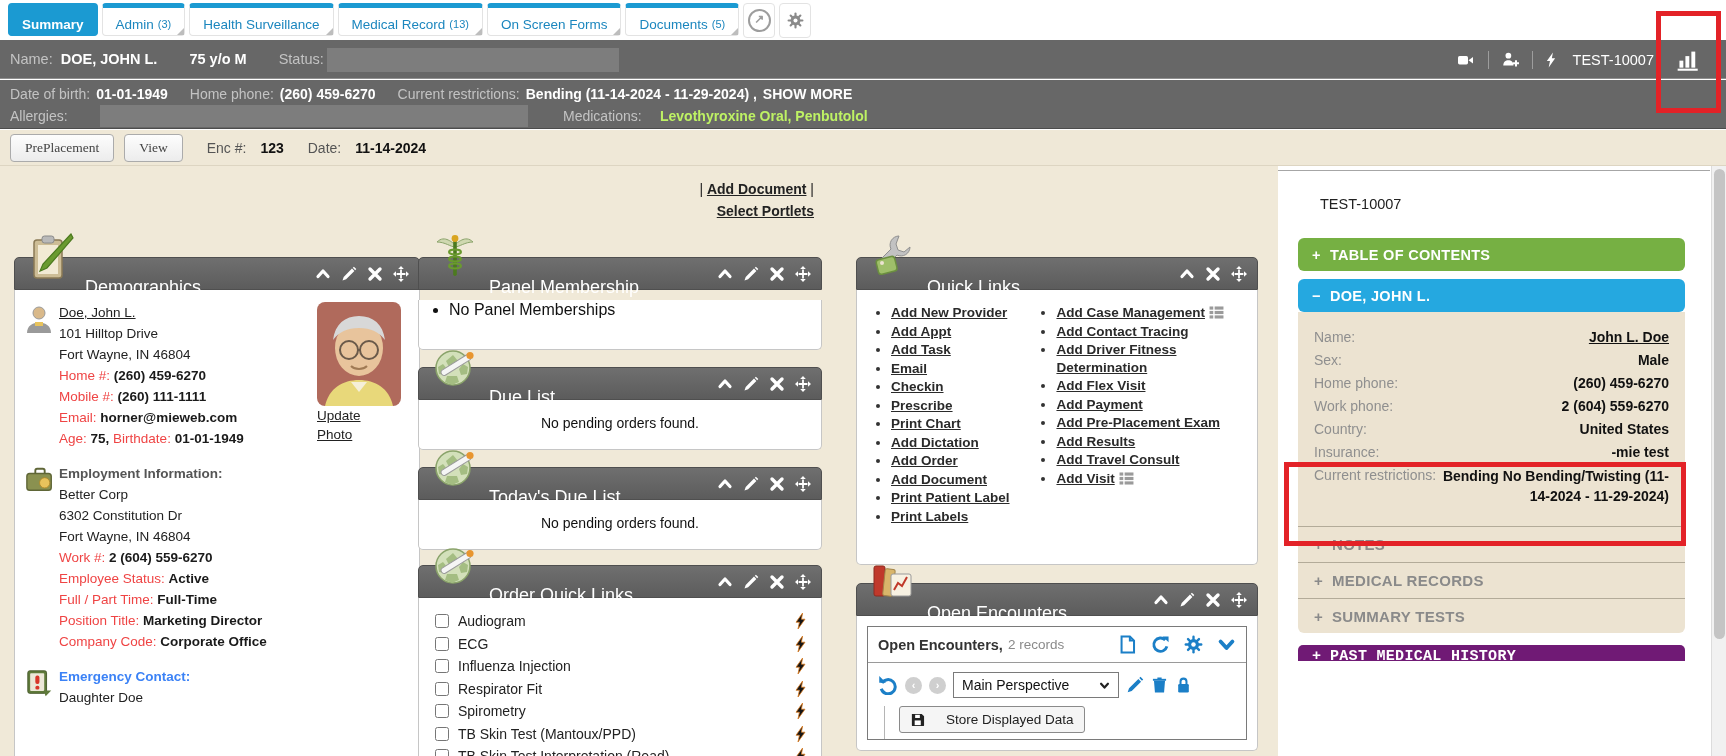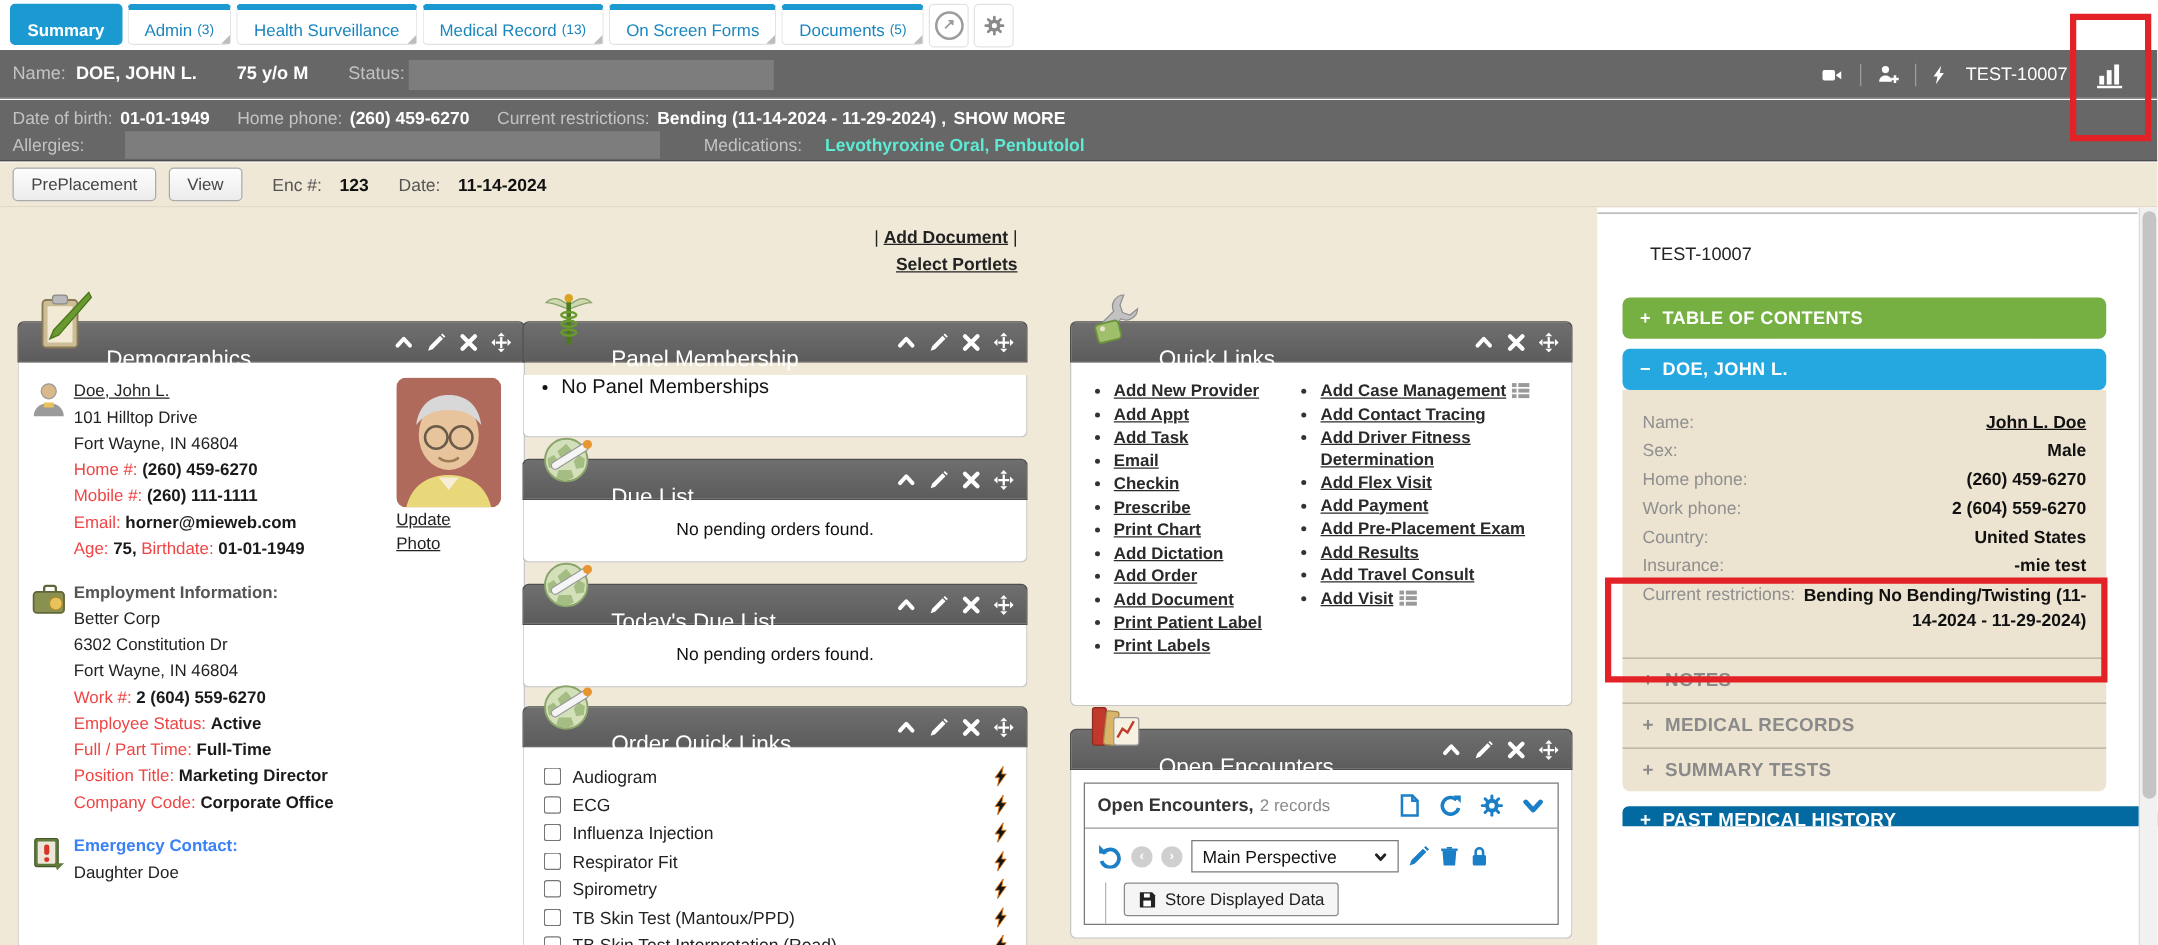--- a/index.html
+++ b/index.html
@@ -18,24 +18,24 @@
   
   .bar1{position:absolute;left:0;top:40px;width:100%;height:39px;background:#676767;border-bottom:1px solid #8f8f8f;color:#eee;font-size:14.5px;display:flex;align-items:center;padding:0 10px;box-sizing:border-box;}
   .bar2{position:absolute;left:0;top:80px;width:100%;height:49px;background:#676767;border-bottom:1px solid #4c4c4c;color:#eee;font-size:14px;box-sizing:border-box;padding:3px 10px 0 10px;}
   .glbl{color:#c3c3c3;font-weight:400;}
   .gval{color:#fff;font-weight:bold;}
   .redact{background:#7d7d7d;display:inline-block;}
   .b1-left{display:flex;align-items:center;gap:8px;white-space:nowrap;}
   .b1-right{position:absolute;right:26px;top:0;height:39px;display:flex;align-items:center;gap:12px;color:#fff;}
   .vsep{width:1px;height:18px;background:#9d9d9d;}
   .b2row{position:relative;height:22px;display:flex;align-items:center;gap:6px;white-space:nowrap;}
-  .medlink{color:#5eead4;font-weight:bold;text-decoration:none;}
+  .medlink{color:#bef264;font-weight:bold;text-decoration:none;}
   
   .toolbar{position:absolute;left:0;top:130px;width:100%;height:36px;background:#efe8d7;border-bottom:1px solid #ddd5c2;display:flex;align-items:center;padding:0 10px;box-sizing:border-box;gap:10px;}
-  .tbtn{border:1px solid #ababab;border-radius:4px;background:linear-gradient(#fdfdfd,#ececec);color:#444;font-size:13.5px;padding:5px 14px;cursor:pointer;font-family:Liberation Sans, sans-serif;}
+  .tbtn{border:1px solid #ababab;border-radius:4px;background:linear-gradient(#fdfdfd,#ececec);color:#444;font-size:13.5px;padding:5px 14px;cursor:pointer;font-family:Liberation Serif, serif;}
   .tlbl{color:#555;font-size:14px;margin-left:14px;}
   .tval{color:#111;font-size:14px;font-weight:bold;margin-left:4px;}
   
   .main{position:absolute;left:0;top:166px;width:1278px;height:590px;background:#f0e9d8;}
   .side{position:absolute;left:1278px;top:166px;width:448px;height:590px;background:#fff;}
   .side-topline{position:absolute;left:0;top:4px;width:432px;height:1px;background:#a6a6a6;}
   .col{position:absolute;top:0;}
   
   .portlet{position:relative;}
   .p-head{position:relative;height:33px;background:linear-gradient(#6f6f6f,#5c5c5c);border:1px solid #4f4f4f;border-radius:5px 5px 0 0;box-sizing:border-box;}
@@ -78,41 +78,41 @@
   .oe-widget{border:1px solid #7a7a7a;background:#fff;}
   .oe-h{display:flex;align-items:center;padding:8px 10px;border-bottom:1px solid #9a9a9a;}
   .oe-h .t1{font-weight:bold;font-size:14.5px;color:#333;}
   .oe-h .t2{color:#8a8a8a;font-size:13.5px;margin-left:5px;}
   .oe-ico{margin-left:auto;display:flex;gap:14px;color:#1b7fc7;}
   .oe-ico svg{width:19px;height:19px;cursor:pointer;}
   .oe-r2{display:flex;align-items:center;gap:7px;padding:9px 10px 8px 10px;}
   .gcirc{width:17px;height:17px;border-radius:50%;background:#cfcfcf;color:#fff;font-size:11px;font-weight:bold;text-align:center;line-height:16px;}
   .sel{display:flex;align-items:center;border:1px solid #7a7a7a;background:#fff;height:24px;padding:0 8px;width:148px;justify-content:space-between;font-size:14px;color:#111;cursor:pointer;}
   .oe-r3{padding:0 0 6px 14px;border-left:1px solid #b5b5b5;margin-left:16px;}
-  .store-btn{display:inline-flex;align-items:center;gap:7px;border:1px solid #8a8a8a;border-radius:3px;background:#f5f5f5;padding:5px 10px;font-size:13.5px;color:#222;cursor:pointer;font-family:inherit;}
+  .store-btn{display:inline-flex;align-items:center;gap:21px;border:1px solid #8a8a8a;border-radius:3px;background:#f5f5f5;padding:5px 10px;font-size:13.5px;color:#222;cursor:pointer;font-family:inherit;}
   .blue{color:#1b7fc7;}
   
   .pg-links{position:absolute;right:464px;top:12px;text-align:right;font-size:14px;line-height:22px;color:#222;}
   .pg-links a{color:#222;font-weight:bold;text-decoration:underline;cursor:pointer;}
   
   .sid-id{position:absolute;left:42px;top:30px;font-size:14.5px;color:#222;}
   .sbar{position:absolute;left:20px;width:387px;height:33px;border-radius:6px;color:#fff;font-weight:bold;font-size:14.5px;display:flex;align-items:center;padding:0 14px;box-sizing:border-box;letter-spacing:.3px;cursor:pointer;}
   .sbar .pm{width:18px;display:inline-block;}
   .s-green{top:72px;background:#76b043;}
   .s-blue{top:113px;background:#25a8e0;border-radius:6px;}
   .s-panel{position:absolute;left:20px;top:146px;width:387px;height:321px;background:#ece3d1;border-radius:0 0 6px 6px;box-sizing:border-box;padding:14px 16px 0 16px;font-size:14px;}
   .s-row{display:flex;line-height:23px;}
   .s-row .sl{color:#8f8f8f;flex:none;}
   .s-row .sv{flex:1;text-align:right;color:#111;font-weight:bold;}
   .s-row .sv.link{text-decoration:underline;}
   .s-restr .sv{line-height:20px;padding-top:2px;}
   .s-secs{position:absolute;left:0;top:214px;width:100%;}
   .s-sec{height:35px;border-top:1px solid #b3ab99;display:flex;align-items:center;padding:0 16px;color:#8a8a8a;font-weight:bold;font-size:15px;letter-spacing:.3px;cursor:pointer;}
   .s-sec .pm{width:18px;display:inline-block;}
-  .s-past{position:absolute;left:20px;top:479px;width:428px;height:16px;background:#0369a1;border-radius:5px 5px 0 0;color:#fff;font-weight:bold;font-size:15px;letter-spacing:.3px;padding:3px 14px 0 14px;box-sizing:border-box;overflow:hidden;cursor:pointer;}
+  .s-past{position:absolute;left:20px;top:479px;width:387px;height:16px;background:#701a75;border-radius:5px 5px 0 0;color:#fff;font-weight:bold;font-size:15px;letter-spacing:.3px;padding:3px 14px 0 14px;box-sizing:border-box;overflow:hidden;cursor:pointer;font-family:Liberation Mono, monospace;}
   
   .sb-track{position:absolute;right:0;top:166px;width:15px;height:590px;background:#f1f1f1;border-left:1px solid #dcdcdc;box-sizing:border-box;}
   .sb-thumb{position:absolute;left:2px;top:3px;width:11px;height:470px;background:#c4c4c4;border-radius:6px;}
   
   .annot{position:absolute;border:5px solid #e32227;background:transparent;z-index:50;pointer-events:none;}
   .an1{left:1656px;top:11px;width:55px;height:92px;}
   .an2{left:1284px;top:462px;width:392px;height:74px;}
   svg{display:inline-block;}
 </style>
 </head>

